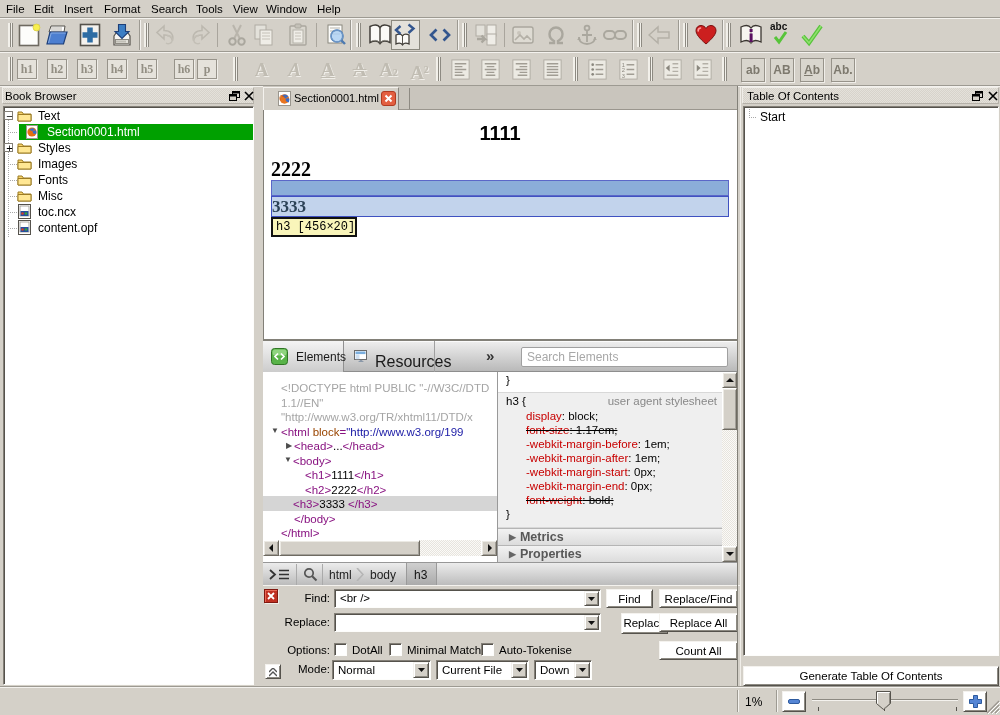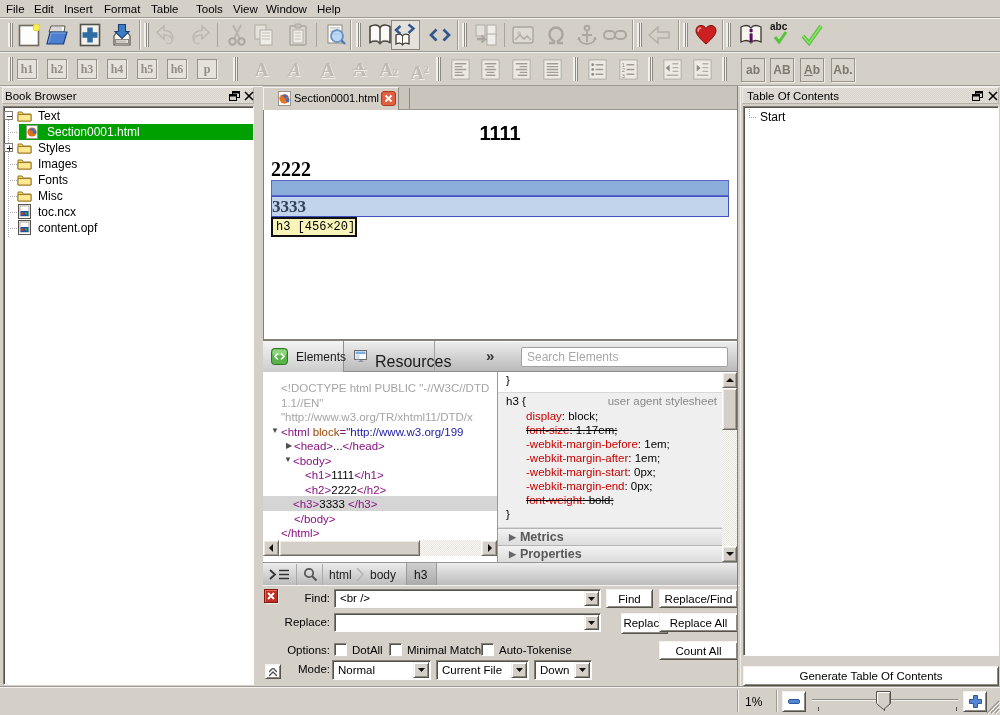--- a/index.html
+++ b/index.html
@@ -62,21 +62,21 @@
     background-size:2px 2px; background-position:0 0,1px 1px; }
 </style>
 </head>
 <body>
 
 <div class="abs" style="left:0;top:0;width:1000px;height:18px;">
   <span class="abs" style="left:6px;top:3px;">File</span>
   <span class="abs" style="left:34px;top:3px;">Edit</span>
   <span class="abs" style="left:64px;top:3px;">Insert</span>
   <span class="abs" style="left:104px;top:3px;">Format</span>
-  <span class="abs" style="left:151px;top:3px;">Table</span>
+  <span class="abs" style="left:151px;top:3px;">Search</span>
   <span class="abs" style="left:196px;top:3px;">Tools</span>
   <span class="abs" style="left:233px;top:3px;">View</span>
   <span class="abs" style="left:266px;top:3px;">Window</span>
   <span class="abs" style="left:317px;top:3px;">Help</span>
 </div>
 <div class="abs hgroove" style="left:0;top:17px;width:1000px;"></div>
 
 <div class="abs" style="left:0;top:19px;width:1000px;height:32px;" id="tb1">
   <div class="abs handle" style="left:8px;top:4px;height:24px;"></div>
 
@@ -230,21 +230,21 @@
 </div>
 <div class="abs hgroove" style="left:0;top:51px;width:1000px;"></div>
 
 <div class="abs" style="left:0;top:53px;width:1000px;height:32px;" id="tb2">
   <div class="abs handle" style="left:8px;top:4px;height:24px;"></div>
   <div class="hbtn" style="left:17px;">h1</div>
   <div class="hbtn" style="left:47px;">h2</div>
   <div class="hbtn" style="left:77px;">h3</div>
   <div class="hbtn" style="left:107px;">h4</div>
   <div class="hbtn" style="left:137px;">h5</div>
-  <div class="hbtn" style="left:167px;font-family:Liberation Serif, serif;">h6</div>
+  <div class="hbtn" style="left:174px;font-family:Liberation Serif, serif;">h6</div>
   <div class="hbtn" style="left:197px;">p</div>
   <div class="abs handle" style="left:233px;top:4px;height:24px;"></div>
   <div class="fmtA" style="left:249px;">A</div>
   <div class="fmtA" style="left:282px;font-style:italic;">A</div>
   <div class="fmtA" style="left:315px;text-decoration:underline;">A</div>
   <div class="fmtA" style="left:347px;text-decoration:line-through;">A</div>
   <div class="fmtA" style="left:376px;">A<span style="font-size:10px;">2</span></div>
   <div class="fmtA" style="left:407px;">A<span style="font-size:10px;vertical-align:6px;">2</span></div>
   <div class="abs handle" style="left:436px;top:4px;height:24px;"></div>
 

